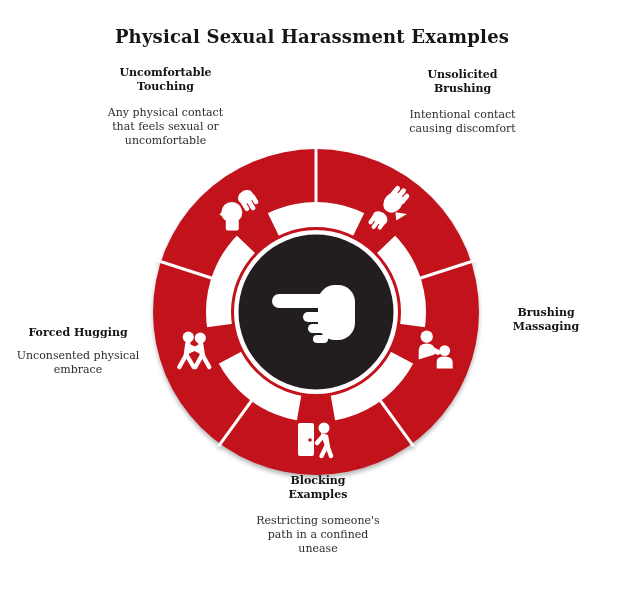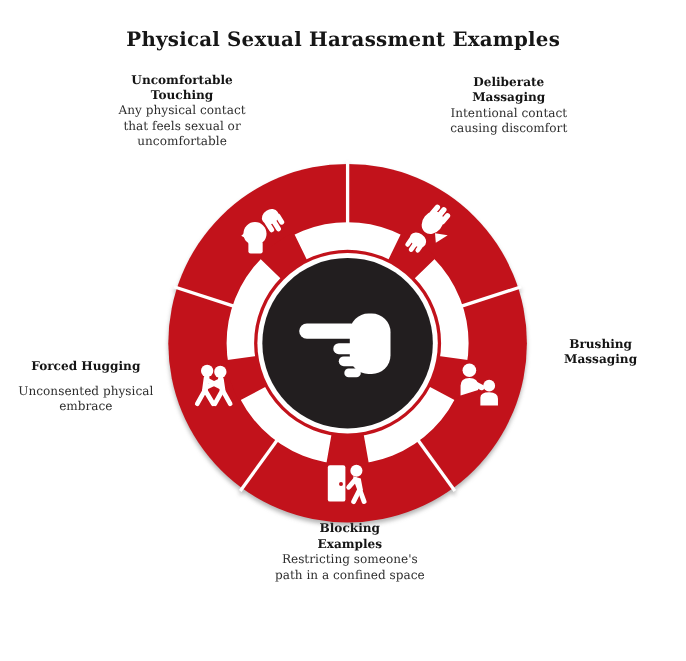--- a/index.html
+++ b/index.html
@@ -6,21 +6,21 @@
   #canvas{
     position:relative;width:624px;height:601px;background:#fff;overflow:hidden;
     font-family:"DejaVu Serif","Liberation Serif",serif;color:#242424;
   }
   .title{
     position:absolute;left:0;top:26px;width:624px;text-align:center;
     font-size:18px;font-weight:bold;color:#161616;letter-spacing:.2px;
   }
   .label-block{position:absolute;text-align:center;font-size:11px;line-height:1.28;}
   .label-block .heading{font-weight:bold;color:#141414;margin:0 auto;}
-  .label-block .desc{color:#2d2d2d;margin:0 auto;}
+  .label-block .desc{color:#2d2d2d;margin:12px auto;}
   .lb-top-left{left:83px;top:66px;width:165px;}
   .lb-top-left .heading{width:135px;}
   .lb-top-left .desc{width:132px;}
   .lb-top-right{left:395px;top:68px;width:135px;}
   .lb-top-right .heading{width:95px;}
   .lb-top-right .desc{width:118px;}
   .lb-right{left:468px;top:306px;width:156px;}
   .lb-right .heading{width:110px;}
   .lb-right .desc{width:124px;}
   .lb-left{left:0px;top:326px;width:156px;}
@@ -44,31 +44,31 @@
 <div id="canvas">
 
   <div class="title">Physical Sexual Harassment Examples</div>
 
   <div class="label-block lb-top-left">
     <div class="heading">Uncomfortable Touching</div>
     <div class="desc">Any physical contact that feels sexual or uncomfortable</div>
   </div>
 
   <div class="label-block lb-top-right">
-    <div class="heading">Deliberate Massaging</div>
+    <div class="heading">Unsolicited Brushing</div>
     <div class="desc">Intentional contact causing discomfort</div>
   </div>
 
   <div class="label-block lb-right">
     <div class="heading">Brushing Massaging</div>
   </div>
 
   <div class="label-block lb-bottom">
     <div class="heading">Blocking Examples</div>
-    <div class="desc">Restricting someone's path in a confined space</div>
+    <div class="desc">Restricting someone's path in a confined unease</div>
   </div>
 
   <div class="label-block lb-left">
     <div class="heading">Forced Hugging</div>
     <div class="desc">Unconsented physical embrace</div>
   </div>
 
   <svg id="wheel" viewBox="-166 -166 332 332" xmlns="http://www.w3.org/2000/svg">
 
     <circle r="163" class="fill-red"></circle>

